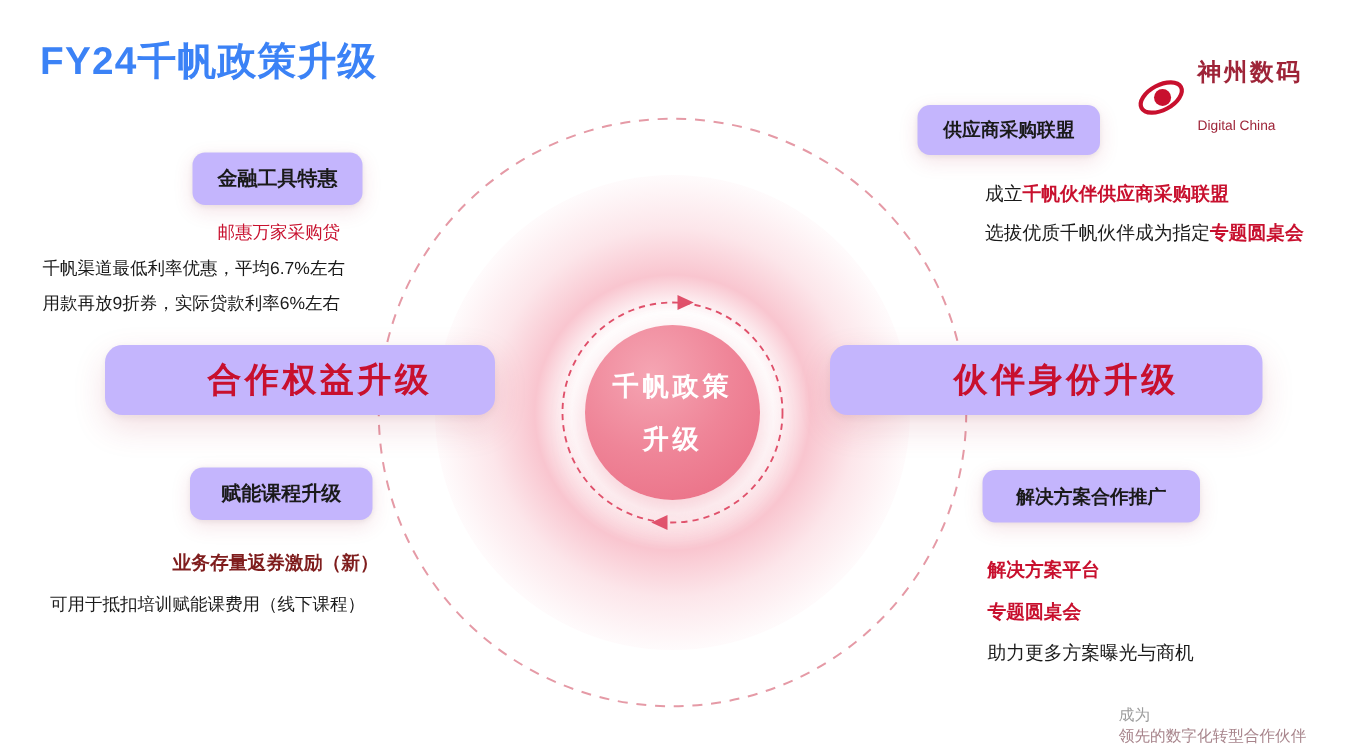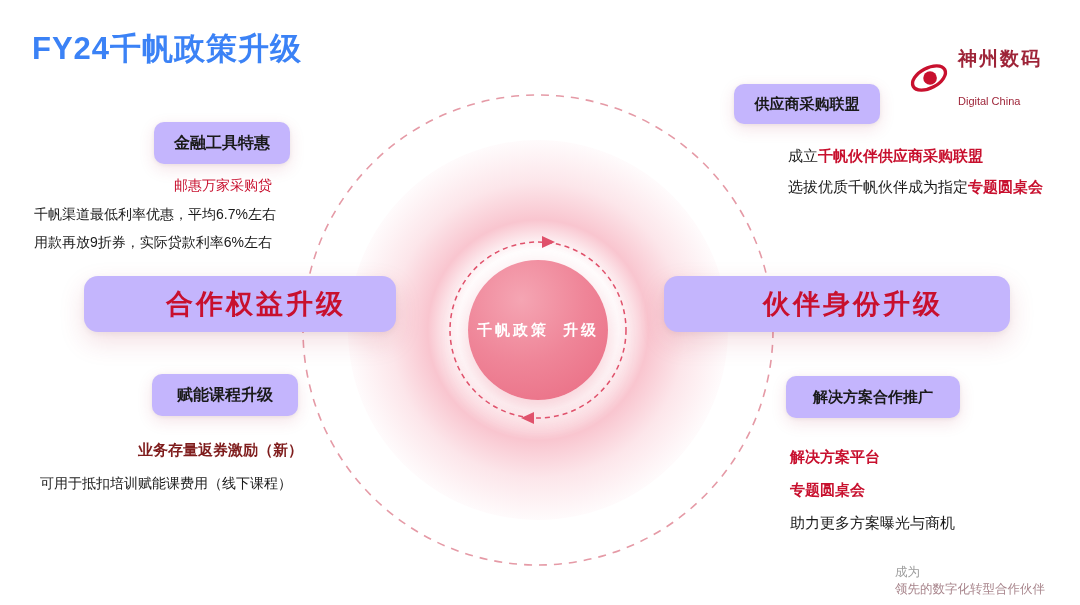--- a/index.html
+++ b/index.html
@@ -26,22 +26,22 @@
     position:absolute; left:348px; top:140px; width:380px; height:380px; border-radius:50%;
     background:radial-gradient(circle,
       rgba(255,255,255,0) 0%, rgba(255,255,255,0) 30%,
       rgba(244,150,168,0.55) 41%, rgba(247,183,195,0.35) 55%,
       rgba(252,225,231,0.16) 70%, rgba(255,255,255,0) 80%);
   }
   .ring-dashed-inner { position:absolute; left:438px; top:230px; width:200px; height:200px; }
   .core {
     position:absolute; left:468px; top:260px; width:140px; height:140px; border-radius:50%;
     background:radial-gradient(circle at 38% 28%, #f5a5b3 0%, #ef8598 48%, #e96a81 100%);
-    display:flex; flex-direction:row; align-items:center; justify-content:center; gap:14px;
-    color:#ffffff; font-size:15px; font-weight:bold; letter-spacing:3px;
+    display:flex; flex-direction:column; align-items:center; justify-content:center; gap:14px;
+    color:#ffffff; font-size:21px; font-weight:bold; letter-spacing:3px;
     box-shadow:0 10px 26px rgba(233,106,129,0.35);
   }
 
   
   .card {
     position:absolute; background:#c4b5fd; border-radius:10px;
     display:flex; align-items:center; justify-content:center;
     box-shadow:0 5px 16px rgba(180,40,70,0.13), 0 1px 4px rgba(0,0,0,0.06);
     font-weight:bold; color:#1a1a1a;
   }

